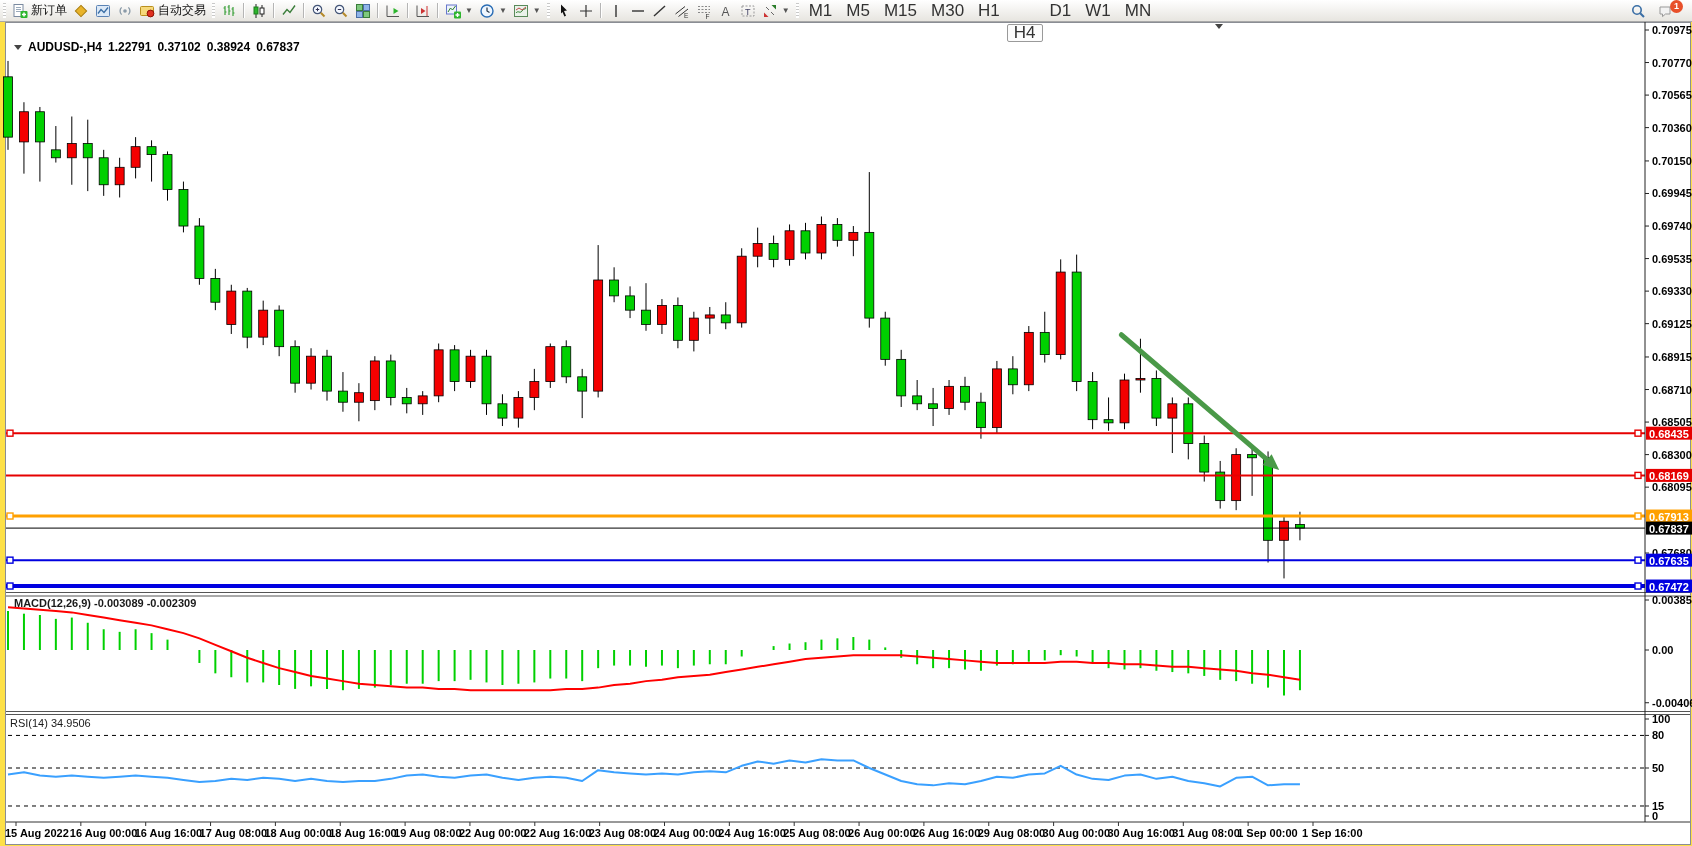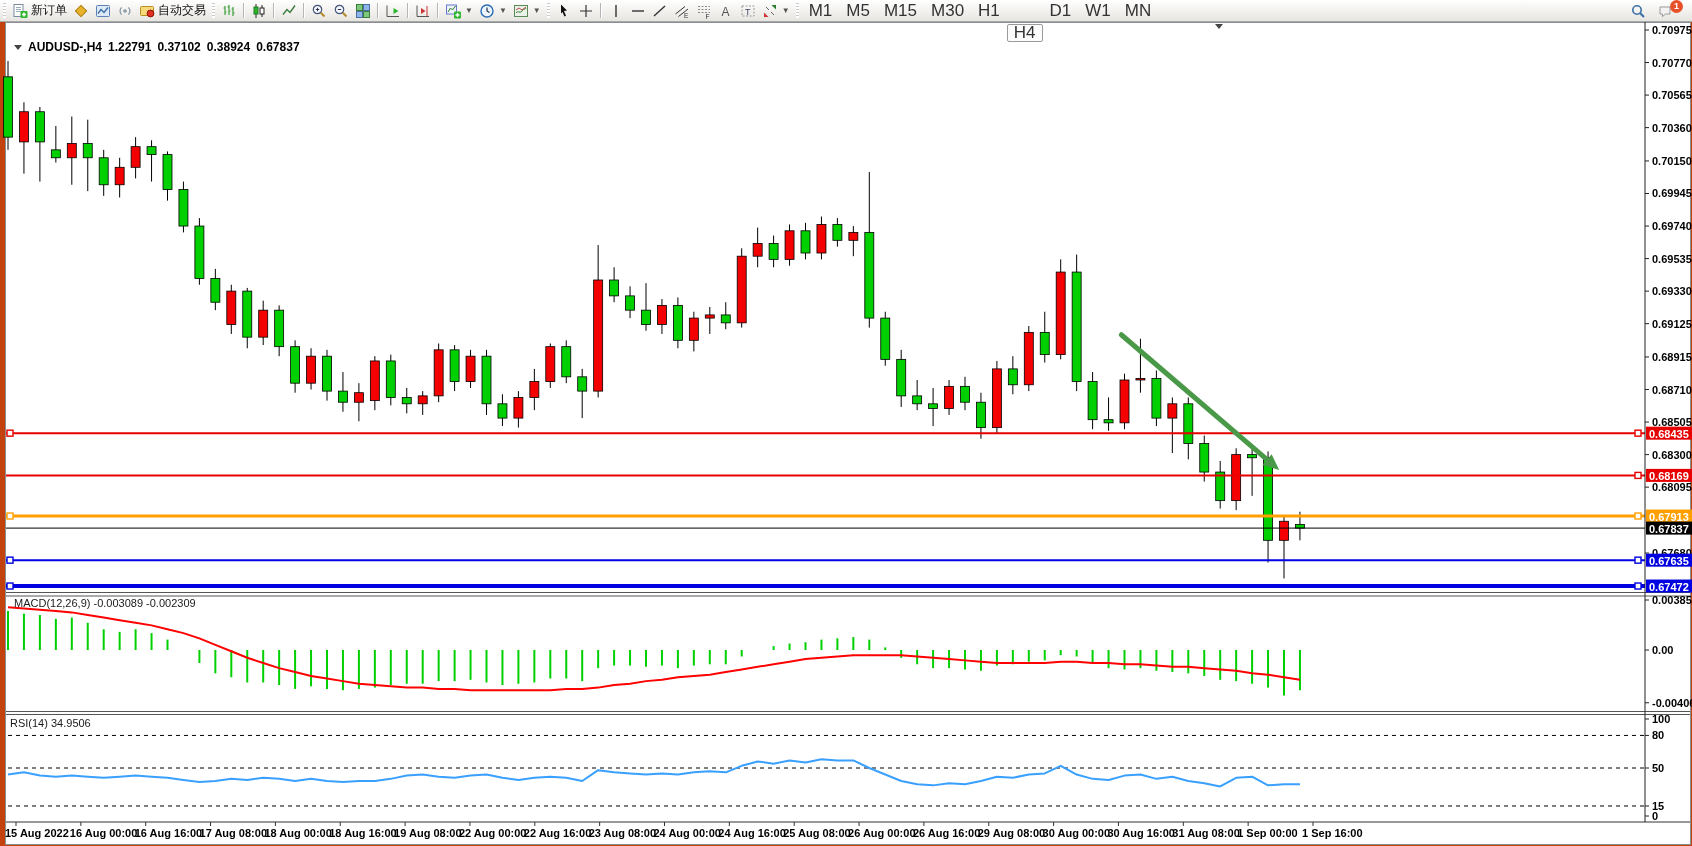--- a/index.html
+++ b/index.html
@@ -1,32 +1,32 @@
 <!DOCTYPE html>
 <html><head>
 <meta charset="utf-8">
 <style>
   html,body{margin:0;padding:0;background:#d6d3ce;}
-  .app{position:relative;width:1692px;height:846px;background:#c2410c;font-family:"Liberation Sans",sans-serif;overflow:hidden;}
+  .app{position:relative;width:1692px;height:846px;background:#fde047;font-family:"Liberation Sans",sans-serif;overflow:hidden;}
   .toolbar{position:absolute;top:0;left:0;width:1692px;height:21px;background:linear-gradient(#ffffff,#e7e5e0);border-bottom:1px solid #a8a8a8;display:flex;align-items:center;font-size:12px;color:#222;z-index:5;}
   .tb-btn{display:inline-flex;align-items:center;gap:3px;padding:1px 3px;height:18px;white-space:nowrap;}
   .tb-btn svg{display:block;}
   .tb-label{font-size:12px;color:#111;}
   .caret{font-size:8px;color:#555;margin-left:1px;}
   .tb-sep{width:0;height:15px;border-left:1px solid #b5b5b5;border-right:1px solid #fff;margin:0 3px;}
   .tb-grip{width:3px;height:15px;margin:0 3px;background:repeating-linear-gradient(180deg,#c9c9c9 0 1px,#fff 1px 3px);}
   .tf-btn{padding:1px 7px;font-size:17px;color:#333;height:16px;line-height:15px;}
   .tf-btn.active{background:#fcfcfc;border:1px solid #9a9a9a;border-radius:2px;padding:0 6px;margin-top:44px;}
   .tb-spacer{flex:1;}
   .chart-window{position:absolute;left:5px;top:22px;width:1684px;height:821px;background:#ffffff;border:1px solid #8a8d94;z-index:1;}
   .overlay{position:absolute;left:0;top:0;z-index:2;}
   .chart-title{position:absolute;left:14px;top:40px;z-index:4;font-size:12px;font-weight:700;color:#000;display:flex;align-items:center;gap:6px;}
   .dd-tri{width:0;height:0;border-left:4px solid transparent;border-right:4px solid transparent;border-top:5px solid #444;display:inline-block;}
   .ind-label{position:absolute;z-index:4;font-size:11px;color:#1a1a1a;}
-  .macd-label{left:14px;top:597px;}
+  .macd-label{left:14px;top:597px;font-weight:bold;}
   .rsi-label{left:10px;top:717px;}
   svg text{font-family:"Liberation Sans",sans-serif;}
 </style>
 </head>
 <body>
 
 <div class="app">
   <div class="toolbar" id="toolbar">
       <span class="tb-grip"></span>
       <span class="tb-btn">

